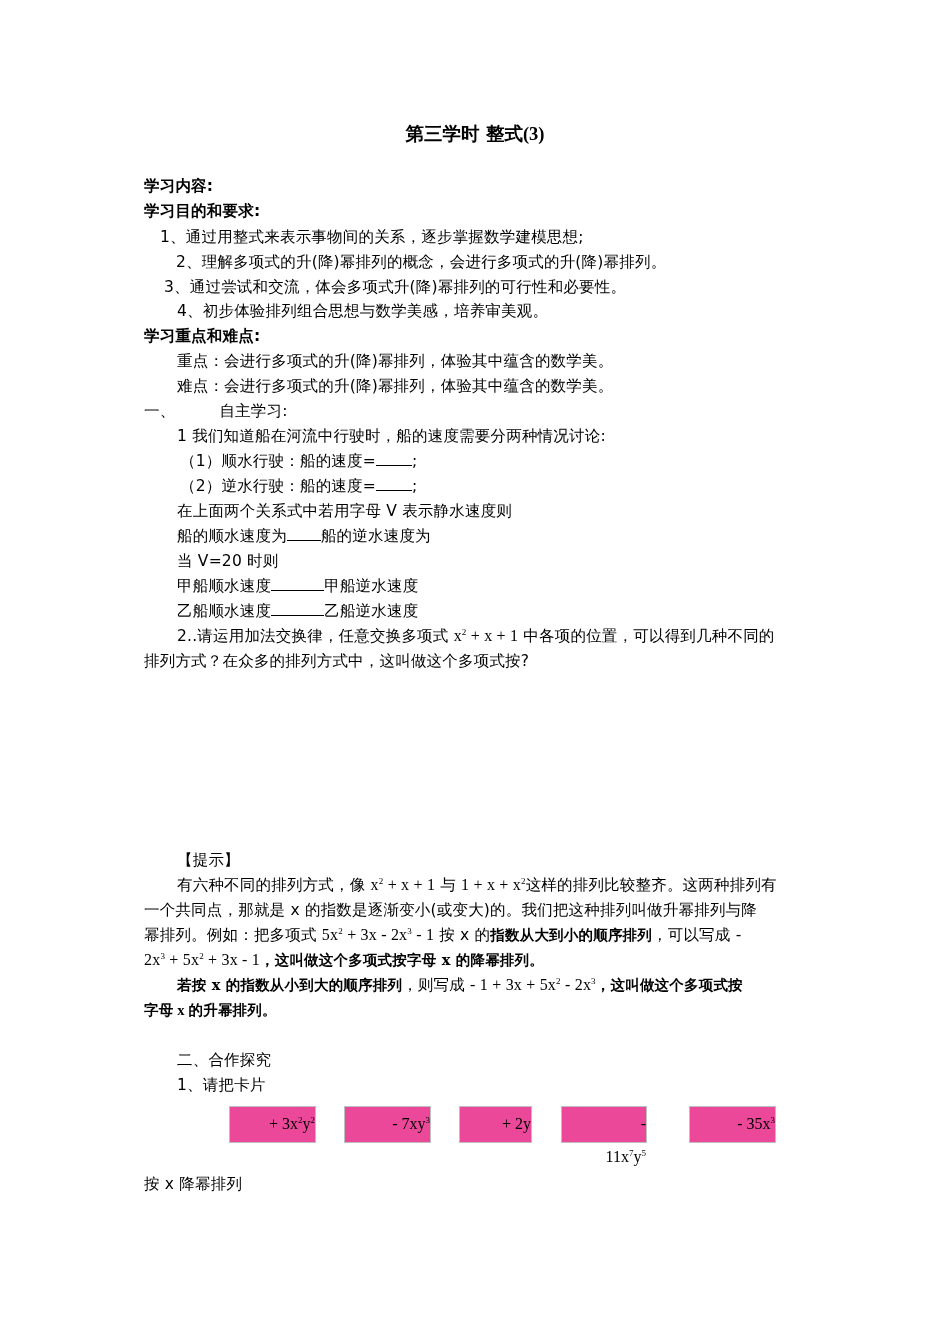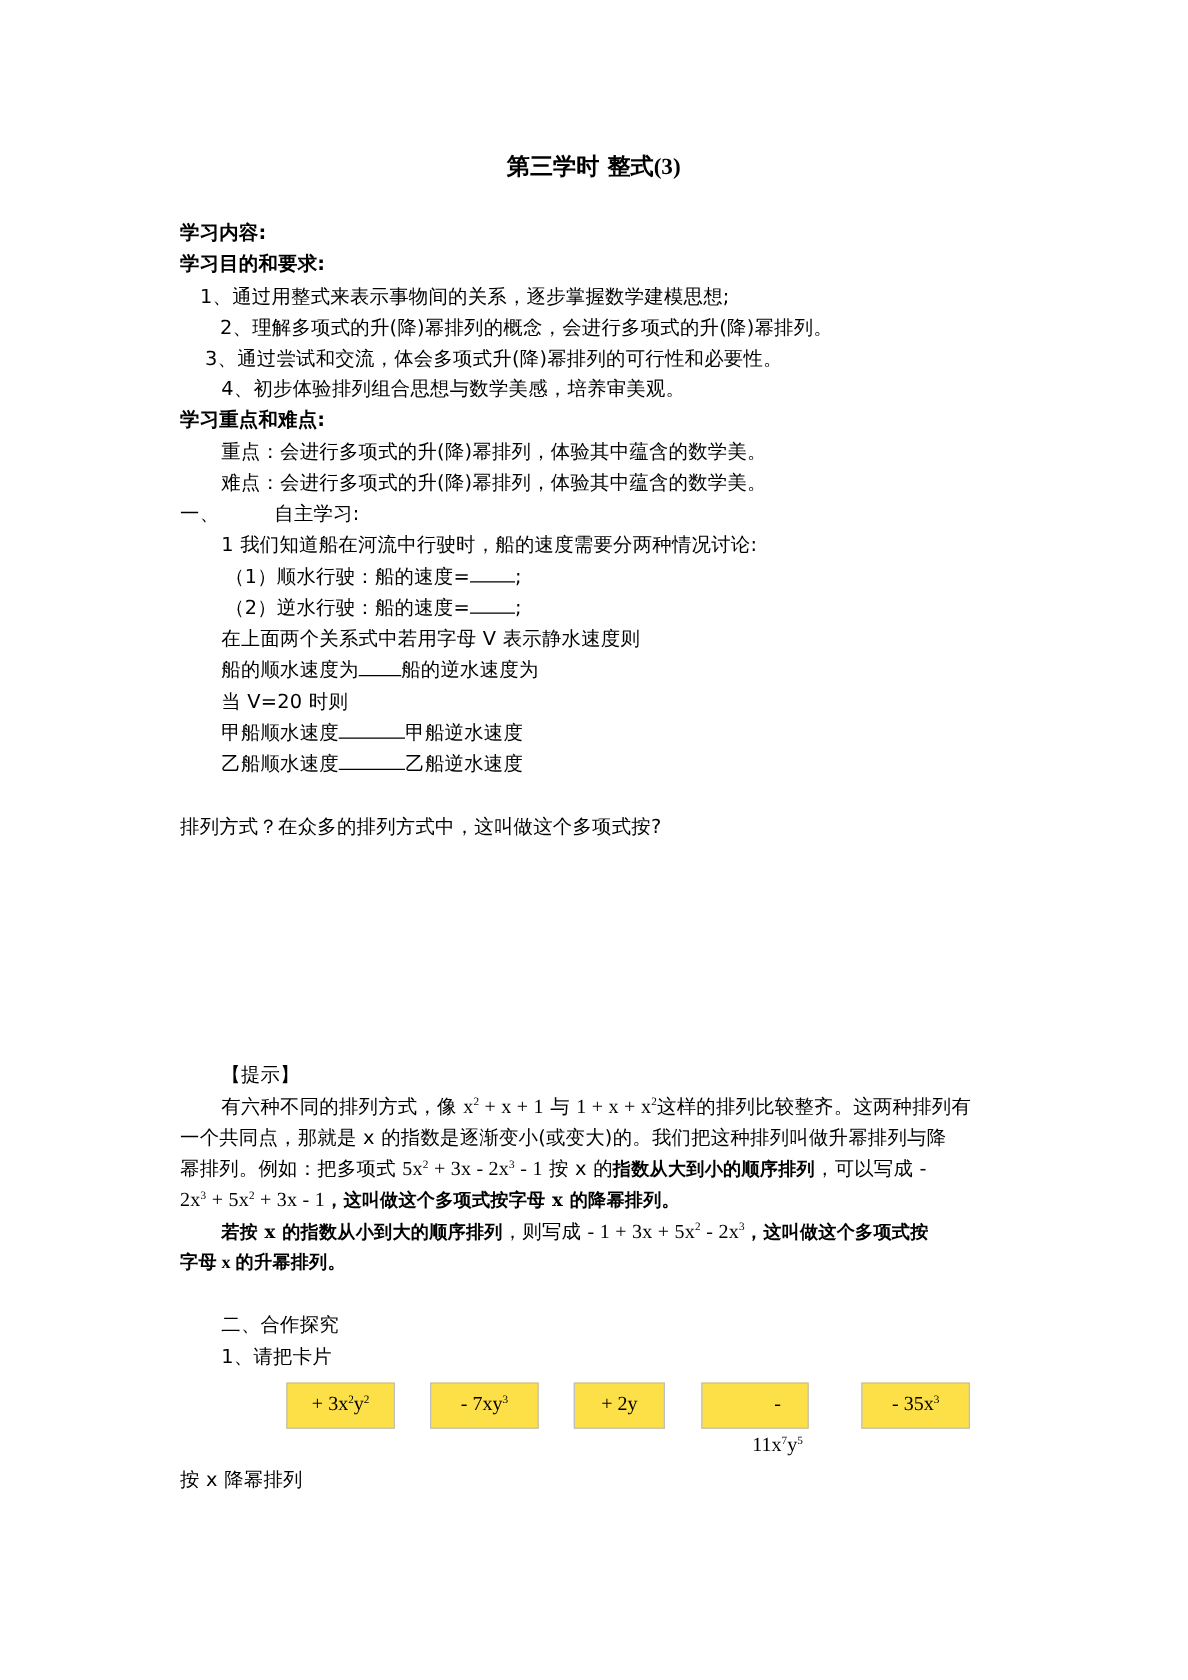--- a/index.html
+++ b/index.html
@@ -9,22 +9,22 @@
     .line { position: absolute; font-size: 15.5px; line-height: 20px; white-space: nowrap; letter-spacing: 0.2px; }
     .title { position: absolute; left: 0; width: 950px; top: 122px; text-align: center;
       font-size: 18.5px; font-weight: bold; line-height: 24px; }
     .title .paren { font-family: "Liberation Serif", serif; }
     .bold { font-weight: bold; }
     .blank { display: inline-block; border-bottom: 1px solid #000; height: 14px; vertical-align: baseline; }
     sup { font-size: 9px; line-height: 0; vertical-align: 6px; font-family: "Liberation Serif", serif; }
     .math { font-family: "Liberation Serif", serif; font-size: 16px; }
     .emph { font-family: "DejaVu Serif", serif; font-weight: bold; font-size: 14.5px; }
     .card { position: absolute; top: 1106px; height: 37px; border: 1px solid #bfbfbf;
-      background: #fde047; box-sizing: border-box; font-family: "Liberation Serif", serif;
-      font-size: 16px; line-height: 33px; text-align: center; }
+      background: #ec4899; box-sizing: border-box; font-family: "Liberation Serif", serif;
+      font-size: 16px; line-height: 33px; text-align: right; }
     .card sup { font-size: 9px; vertical-align: 6px; }
   </style>
 </head>
 <body>
 
 <div class="page">
 
   <div class="title">
     <span>第三学时   整式</span><span class="paren">(3)</span>
   </div>
@@ -62,20 +62,23 @@
 
   <div class="line" style="left:177px; top:551px;">当 V=20 时则</div>
 
   <div class="line" style="left:177px; top:576px;">
     <span>甲船顺水速度</span><span class="blank" style="width:53px;"></span><span>甲船逆水速度</span>
   </div>
   <div class="line" style="left:177px; top:601px;">
     <span>乙船顺水速度</span><span class="blank" style="width:53px;"></span><span>乙船逆水速度</span>
   </div>
 
+  <div class="line" style="left:177px; top:626px;">
+    <span>2..请运用加法交换律，任意交换多项式 </span><span class="math">x<sup>2</sup> + x + 1</span><span> 中各项的位置，可以得到几种不同的</span>
+  </div>
   <div class="line" style="left:144px; top:651px;">排列方式？在众多的排列方式中，这叫做这个多项式按?</div>
 
   <div class="line" style="left:177px; top:850px;">【提示】</div>
 
   <div class="line" style="left:177px; top:875px;">
     <span>有六种不同的排列方式，像 </span><span class="math">x<sup>2</sup> + x + 1</span><span> 与 </span><span class="math">1 + x + x<sup>2</sup></span><span>这样的排列比较整齐。这两种排列有</span>
   </div>
   <div class="line" style="left:144px; top:900px;">一个共同点，那就是 x 的指数是逐渐变小(或变大)的。我们把这种排列叫做升幂排列与降</div>
   <div class="line" style="left:144px; top:925px;text-align:center;">
     <span>幂排列。例如：把多项式 </span><span class="math">5x<sup>2</sup> + 3x - 2x<sup>3</sup> - 1</span><span> 按 x 的</span><span class="emph">指数从大到小的顺序排列</span><span>，可以写成 -</span>

